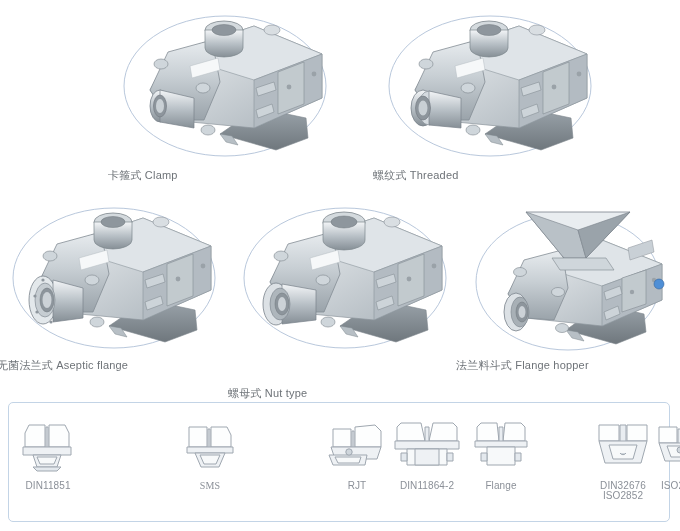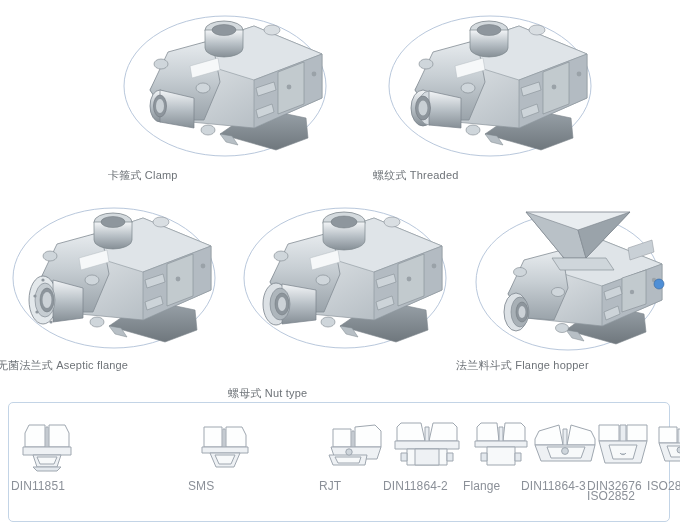--- a/index.html
+++ b/index.html
@@ -80,21 +80,22 @@
     left: 0;
     top: 0;
     width: 100%;
     height: 66px;
   }
   .conn-label {
     position: absolute;
     left: -8px;
     top: 70px;
     width: calc(100% + 16px);
-    font-size: 12px;
+    text-align: center;
+    font-size: 10px;
     line-height: 10px;
     color: #8b9098;
     letter-spacing: .1px;
     white-space: nowrap;
   }
   .conn-label .l2 { display: block; }
 </style>
 </head>
 <body>
 
@@ -331,21 +332,21 @@
           <path d="M18 46 L38 46 L35 53 L21 53 Z" fill="#f7f9fa"></path>
           <path d="M14 56 L42 56 L38 60 L18 60 Z" fill="#e4e9ee"></path>
         </g>
       </svg>
       <div class="conn-label">
         <span>DIN11851</span>
       </div>
     </div>
 
 
-    <div class="conn-item" style="left:187px; width:58px;">
+    <div class="conn-item" style="left:172px; width:58px;font-family:Liberation Serif, serif;">
       <svg class="conn-fig" viewBox="0 0 58 66">
         <g fill="none" stroke="#9fa7b0" stroke-width="1">
           <path d="M8 16 L26 16 L26 36 L8 36 Z" fill="#fdfefe"></path>
           <path d="M30 16 L46 16 L50 24 L50 36 L30 36 Z" fill="#fdfefe"></path>
           <path d="M27 18 L29 18 L29 40 L27 40 Z" fill="#e9edf1"></path>
           <path d="M6 36 L52 36 L52 42 L6 42 Z" fill="#eef1f4"></path>
           <path d="M14 42 L44 42 L38 56 L20 56 Z" fill="#eef1f4"></path>
           <path d="M19 44 L39 44 L35 53 L23 53 Z" fill="#f7f9fa"></path>
         </g>
       </svg>
@@ -400,35 +401,20 @@
           <path d="M16 36 L44 36 L44 54 L16 54 Z" fill="#f7f9fa"></path>
           <path d="M10 42 L16 42 L16 50 L10 50 Z" fill="#e4e9ee"></path>
           <path d="M44 42 L50 42 L50 50 L44 50 Z" fill="#e4e9ee"></path>
         </g>
       </svg>
       <div class="conn-label">
         <span>Flange</span>
       </div>
     </div>
 
-    <div class="conn-item" style="left:520px; width:72px;">
-      <svg class="conn-fig" viewBox="0 0 72 66">
-        <g fill="none" stroke="#9fa7b0" stroke-width="1">
-          <path d="M6 28 L10 20 L30 14 L34 34 L6 34 Z" fill="#fdfefe"></path>
-          <path d="M38 34 L42 14 L62 20 L66 28 L66 34 L38 34 Z" fill="#fdfefe"></path>
-          <path d="M34 18 L38 18 L38 38 L34 38 Z" fill="#e9edf1"></path>
-          <path d="M6 34 L66 34 L62 50 L12 50 Z" fill="#eef1f4"></path>
-          <path d="M18 36 L56 36 L52 47 L22 47 Z" fill="#f7f9fa"></path>
-          <circle cx="36" cy="40" r="3.4" fill="#cfd6dc"></circle>
-        </g>
-      </svg>
-      <div class="conn-label">
-        <span>DIN11864-3</span>
-      </div>
-    </div>
 
     <div class="conn-item" style="left:586px; width:56px;">
       <svg class="conn-fig" viewBox="0 0 56 66">
         <g fill="none" stroke="#9fa7b0" stroke-width="1">
           <path d="M4 14 L24 14 L24 30 L4 30 Z" fill="#fdfefe"></path>
           <path d="M32 14 L52 14 L52 30 L32 30 Z" fill="#fdfefe"></path>
           <path d="M25 14 L31 14 L31 42 L25 42 Z" fill="#e9edf1"></path>
           <path d="M4 30 L52 30 L46 52 L10 52 Z" fill="#eef1f4"></path>
           <path d="M14 34 L42 34 L38 48 L18 48 Z" fill="#f7f9fa"></path>
           <path d="M25 42 A3.5 3.5 0 0 0 31 42" fill="#cfd6dc"></path>

